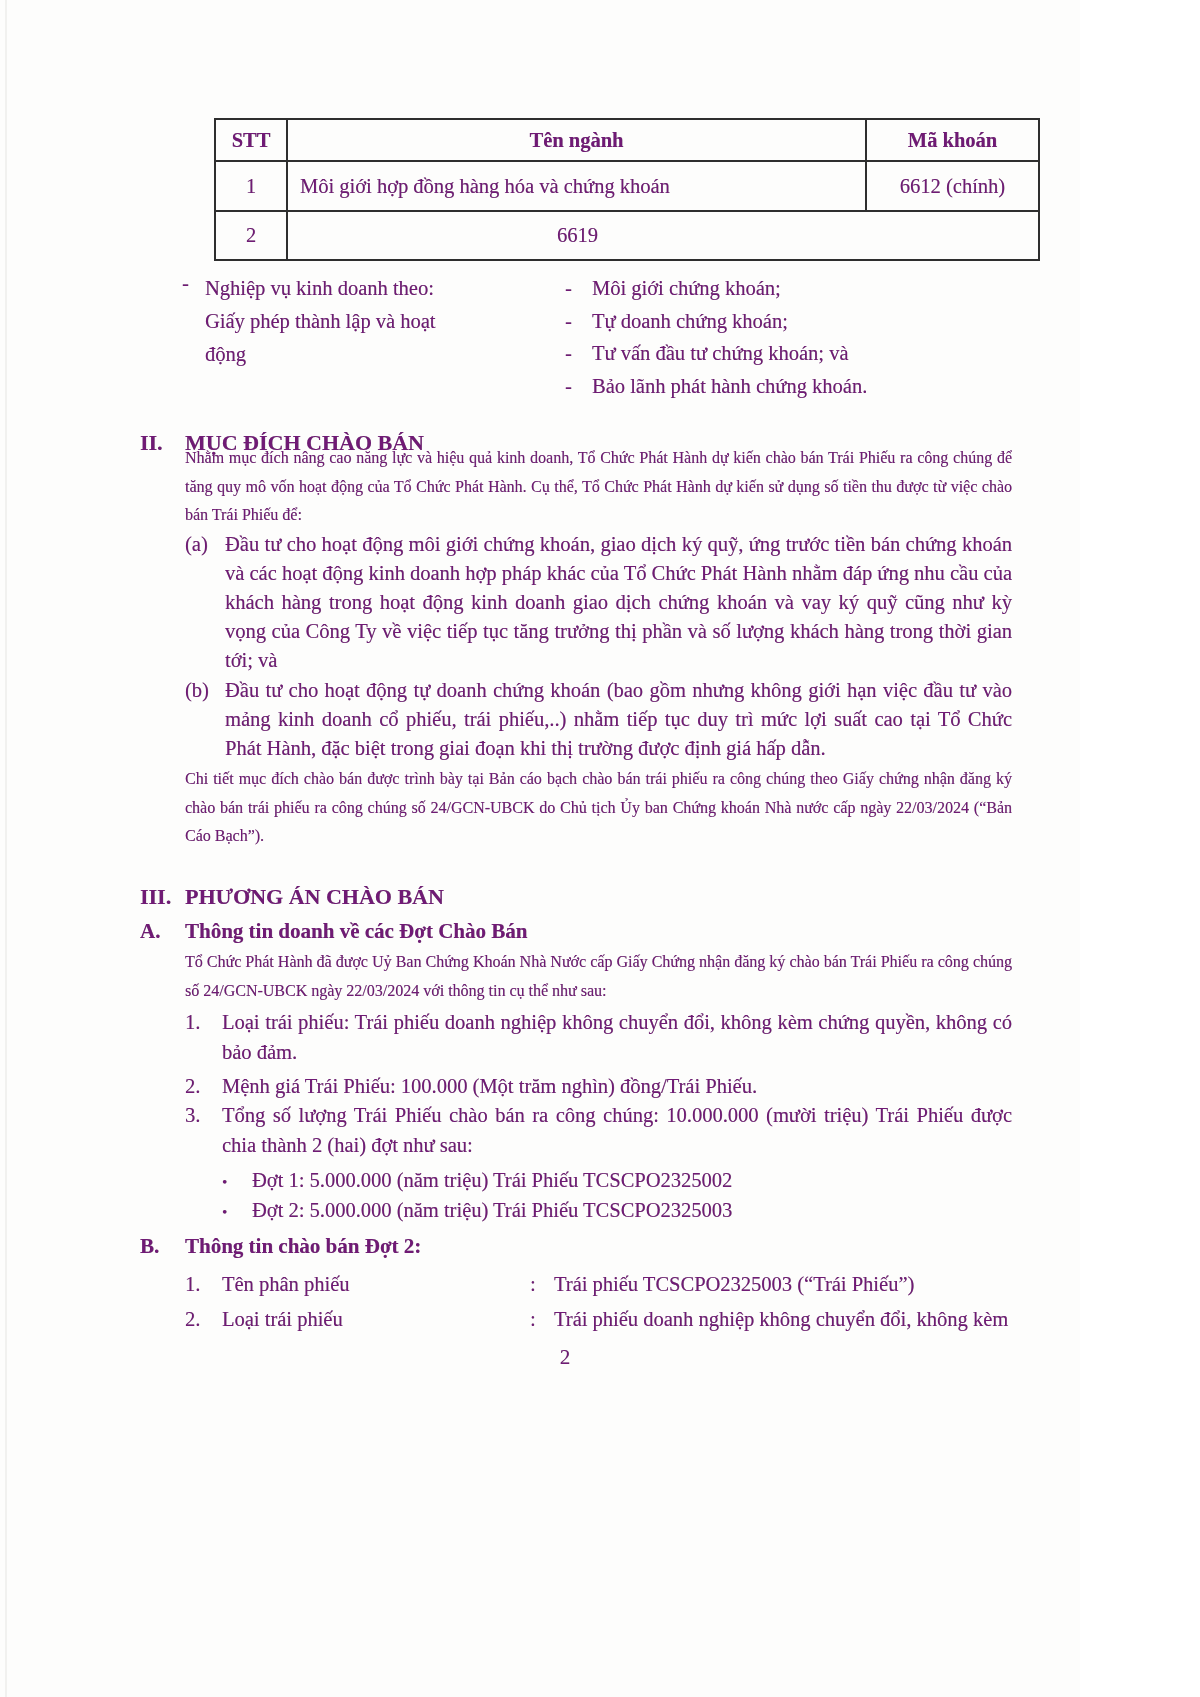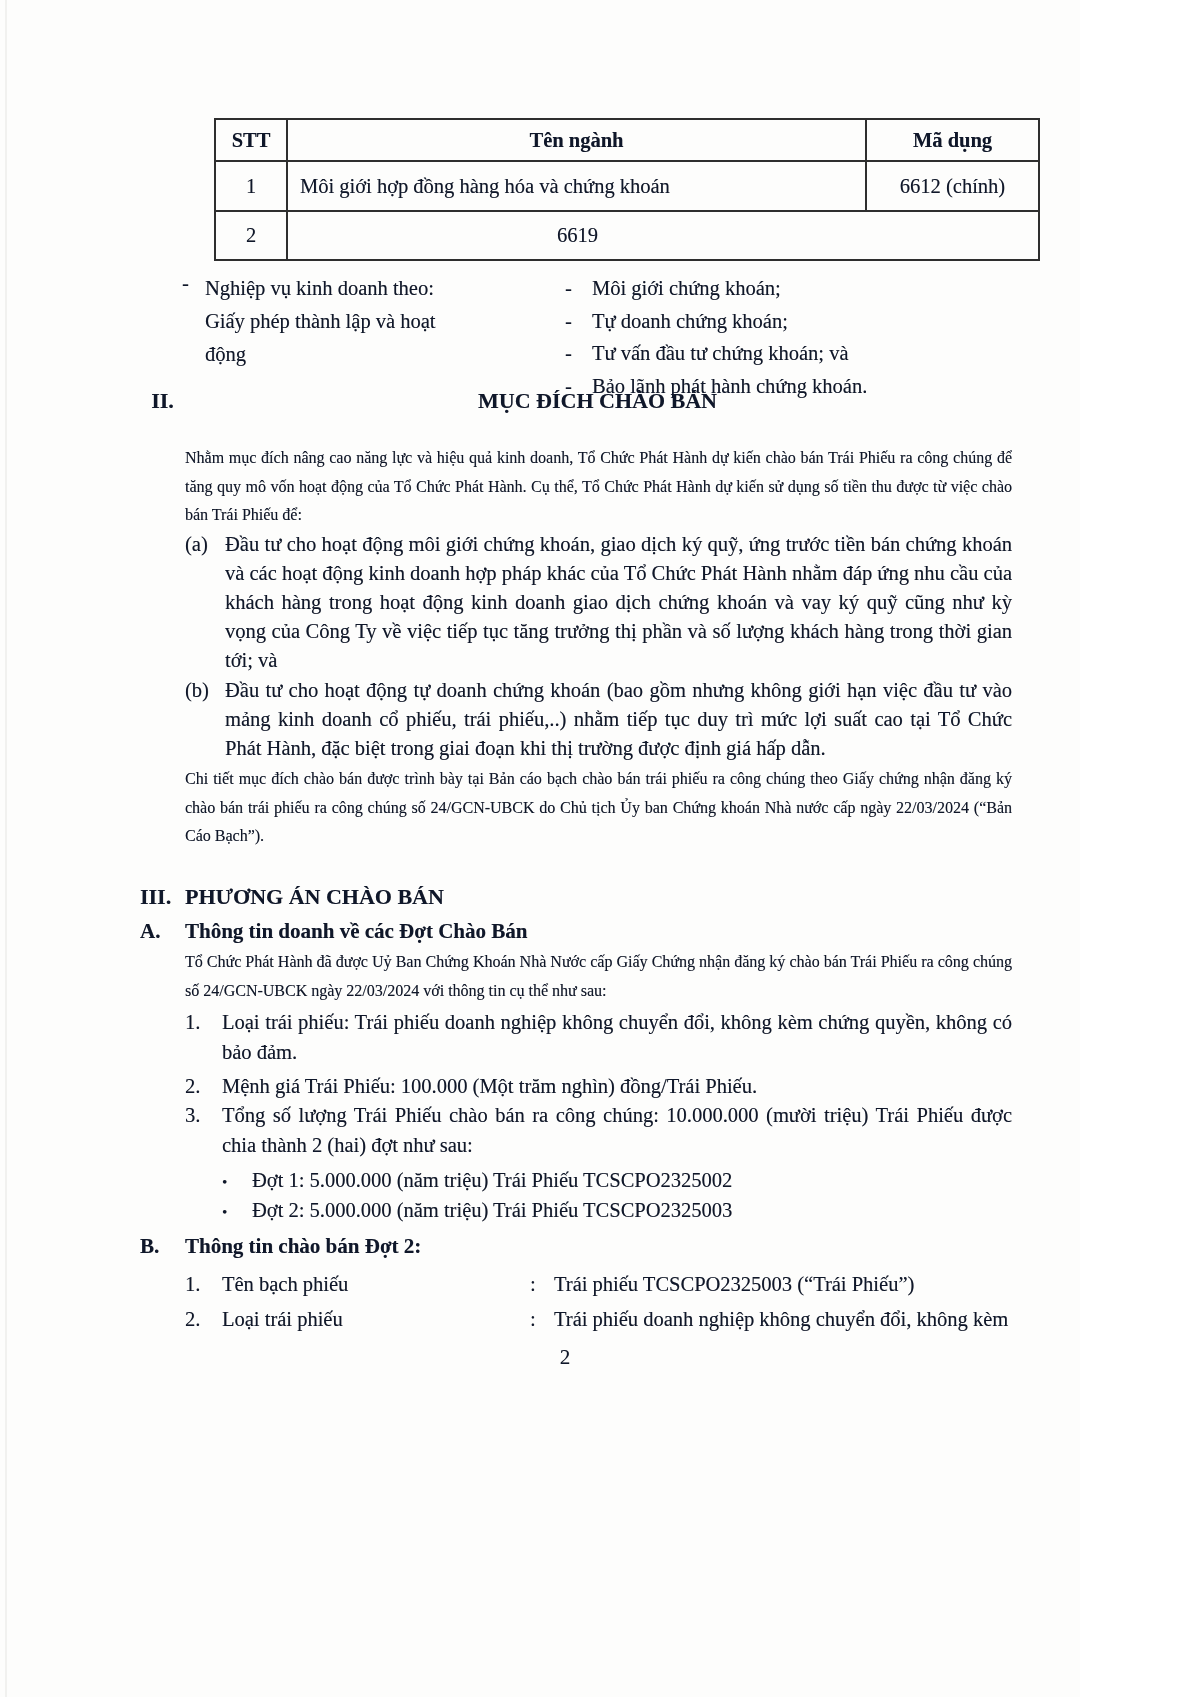--- a/index.html
+++ b/index.html
@@ -1,20 +1,20 @@
 <!DOCTYPE html>
 <html><head>
 <meta charset="utf-8">
 <style>
   html,body { margin:0; padding:0; background:#ffffff; }
   .page {
     position:relative; width:1080px; height:1697px;
     background:#fdfdfc; overflow:hidden;
     font-family:"Liberation Serif", serif;
-    color:#0f172a;
+    color:#701a75;
     text-shadow: 0.2px 0.2px 0.35px rgba(40,40,40,0.45);
   }
   .abs { position:absolute; }
 
   
   .ind-table { left:214px; top:118px; width:826px; border:2px solid #2e2e2e; box-sizing:border-box; }
   .t-row { display:grid; grid-template-columns:72px 579px 1fr; }
   .t-cell { border-right:2px solid #2e2e2e; border-bottom:2px solid #2e2e2e; display:flex; align-items:center; justify-content:center; font-size:20.5px; box-sizing:border-box; }
   .t-row .t-cell:last-child { border-right:none; }
   .t-row:last-child .t-cell { border-bottom:none; }
@@ -64,21 +64,21 @@
   <div class="abs edge-l"></div>
   <div class="abs scanline-a"></div>
   <div class="abs scanline-b"></div>
   <div class="abs corner-noise"></div>
   <div class="abs speck"></div>
 
   <div class="abs ind-table">
     <div class="t-row t-head">
       <div class="t-cell">STT</div>
       <div class="t-cell">Tên ngành</div>
-      <div class="t-cell">Mã dụng</div>
+      <div class="t-cell">Mã khoán</div>
     </div>
     <div class="t-row h44">
       <div class="t-cell">1</div>
       <div class="t-cell name">Môi giới hợp đồng hàng hóa và chứng khoán</div>
       <div class="t-cell">6612 (chính)</div>
     </div>
     <div class="t-row h48">
       <div class="t-cell">2</div>
       <div class="t-cell">6619</div>
     </div>
@@ -108,21 +108,21 @@
         <span>-</span>
         <span>Tư vấn đầu tư chứng khoán; và</span>
       </div>
       <div class="li">
         <span>-</span>
         <span>Bảo lãnh phát hành chứng khoán.</span>
       </div>
     </div>
   </div>
 
-  <div class="abs sec-head" style="left:140px; top:388px; width:870px;text-align:center;">
+  <div class="abs sec-head" style="left:140px; top:430px; width:870px;">
     <span>II.</span>
     <span>MỤC ĐÍCH CHÀO BÁN</span>
   </div>
   <div class="abs para" style="left:185px; top:444px; width:827px;">Nhằm mục đích nâng cao năng lực và hiệu quả kinh doanh, Tổ Chức Phát Hành dự kiến chào bán Trái Phiếu ra công chúng để tăng quy mô vốn hoạt động của Tổ Chức Phát Hành. Cụ thể, Tổ Chức Phát Hành dự kiến sử dụng số tiền thu được từ việc chào bán Trái Phiếu để:</div>
 
   <div class="abs marker-item" style="left:185px; top:530px; width:827px;">
     <span>(a)</span>
     <span class="txt">Đầu tư cho hoạt động môi giới chứng khoán, giao dịch ký quỹ, ứng trước tiền bán chứng khoán và các hoạt động kinh doanh hợp pháp khác của Tổ Chức Phát Hành nhằm đáp ứng nhu cầu của khách hàng trong hoạt động kinh doanh giao dịch chứng khoán và vay ký quỹ cũng như kỳ vọng của Công Ty về việc tiếp tục tăng trưởng thị phần và số lượng khách hàng trong thời gian tới; và</span>
   </div>
   <div class="abs marker-item" style="left:185px; top:676px; width:827px;">
@@ -167,21 +167,21 @@
     <span><span class="bold">Đợt 2</span><span>: 5.000.000 (năm triệu) Trái Phiếu TCSCPO2325003</span></span>
   </div>
 
   <div class="abs sub-head" style="left:140px; top:1233px; width:870px;">
     <span>B.</span>
     <span>Thông tin chào bán Đợt 2:</span>
   </div>
 
   <div class="abs b-row" style="left:185px; top:1270px; width:827px;">
     <span>1.</span>
-    <span>Tên bạch phiếu</span>
+    <span>Tên phân phiếu</span>
     <span>:</span>
     <span><span>Trái phiếu </span><span class="bold">TCSCPO2325003 (“Trái Phiếu”)</span></span>
   </div>
   <div class="abs b-row" style="left:185px; top:1305px; width:827px;">
     <span>2.</span>
     <span>Loại trái phiếu</span>
     <span>:</span>
     <span><span>Trái phiếu doanh nghiệp không chuyển đổi, không kèm</span><span class="bold"></span></span>
   </div>
 

